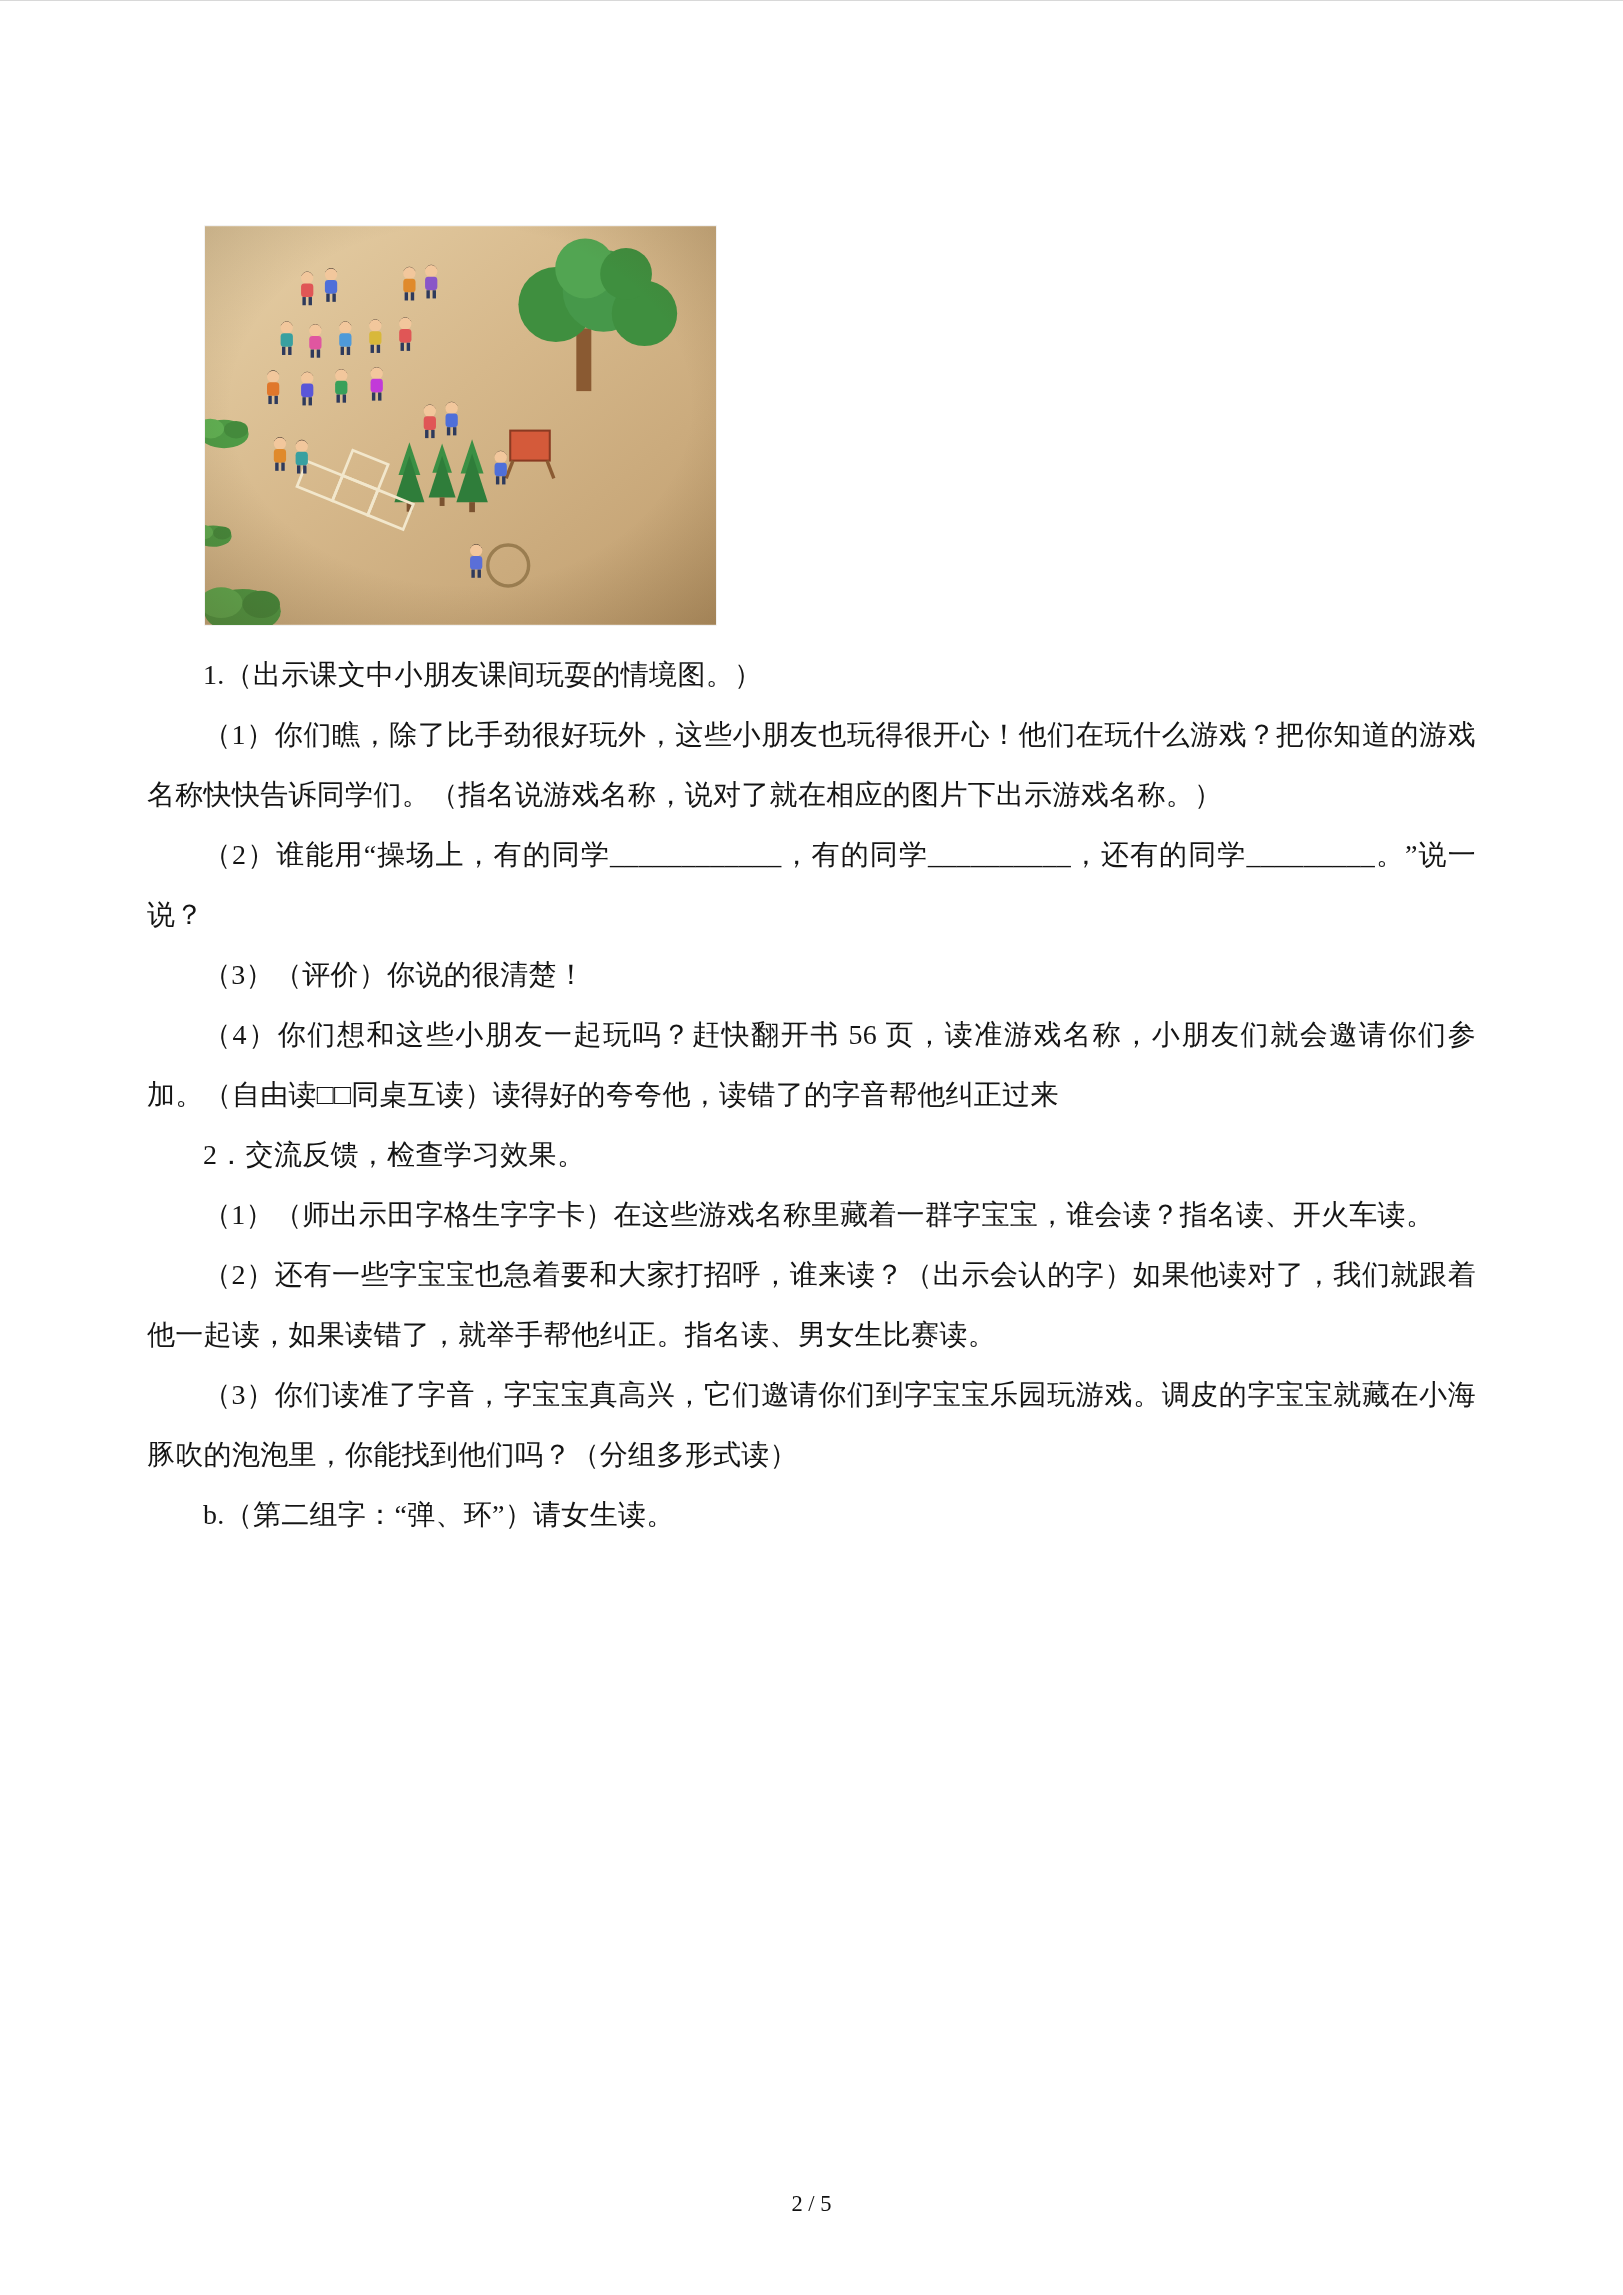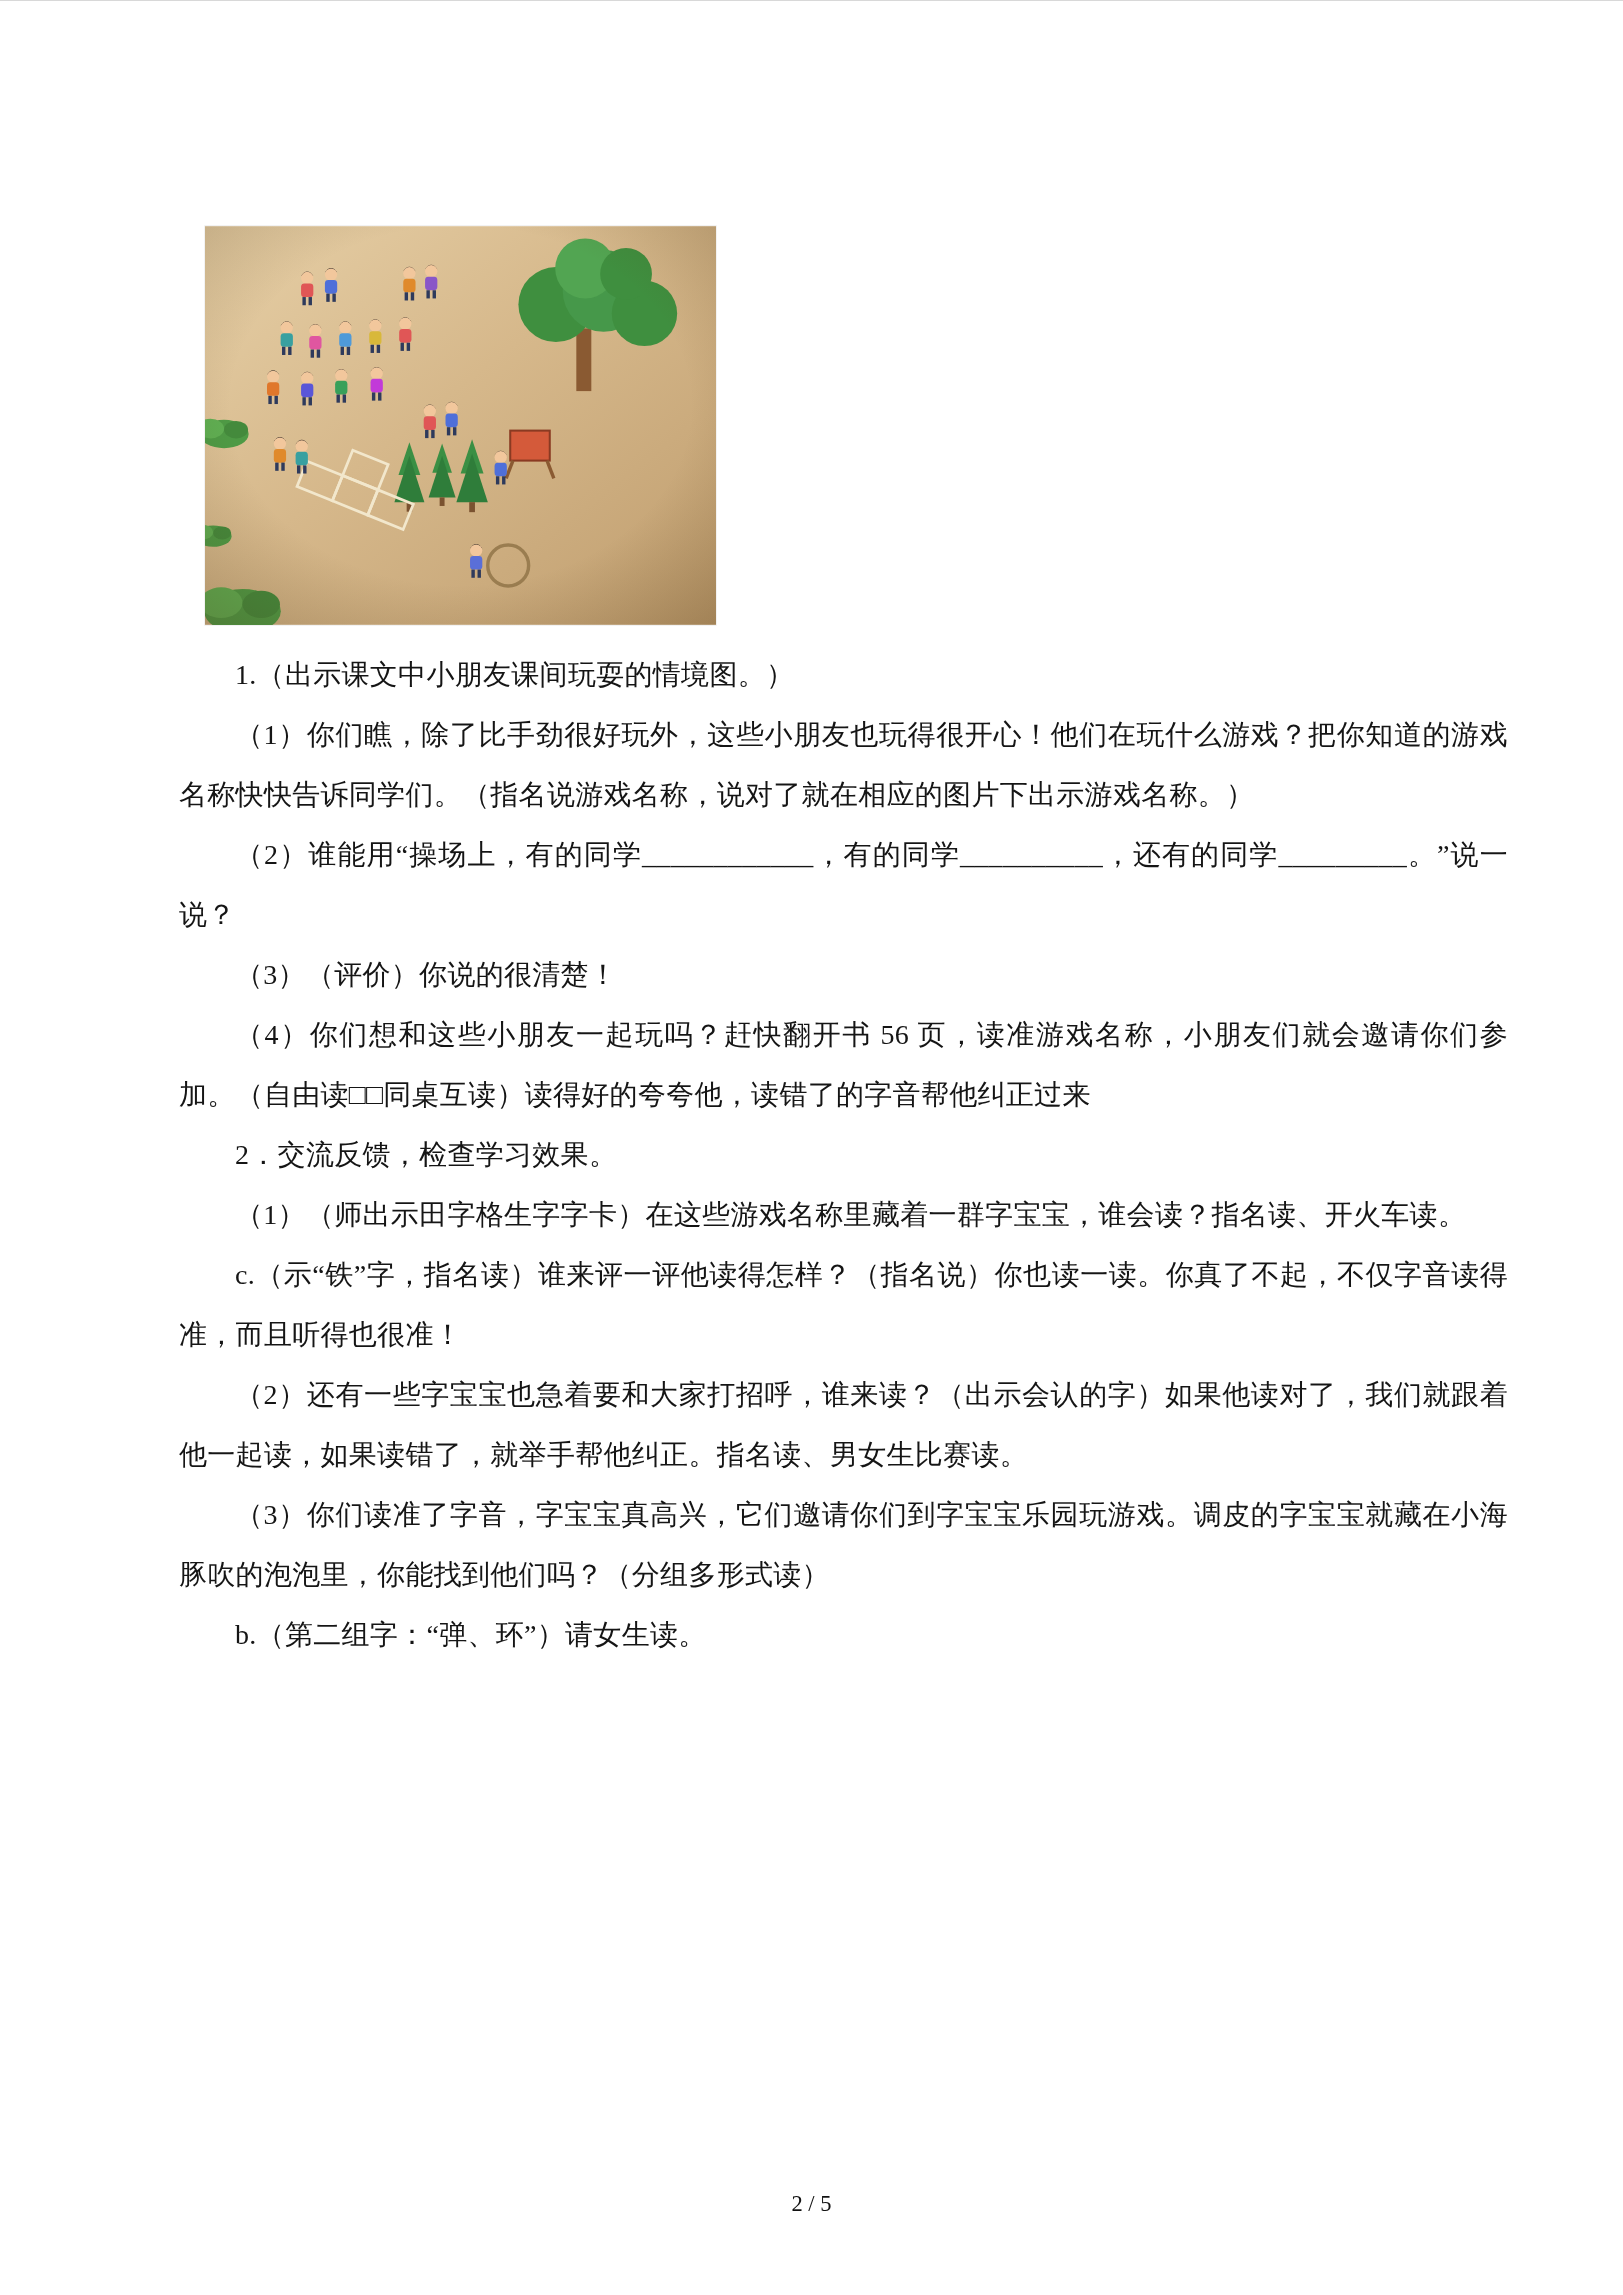--- a/index.html
+++ b/index.html
@@ -32,21 +32,20 @@
   .figure-wrap svg { display: block; }
   .text-block {
     position: absolute;
     left: 147px;
     top: 644px;
     width: 1329px;
     font-size: 28px;
     line-height: 60px;
     text-align: justify;
     letter-spacing: 0.3px;
-    margin-left: 32px;
   }
   .para {
     margin: 0;
     text-indent: 2em;
   }
   .footer {
     position: absolute;
     top: 2190px;
     left: 0;
     width: 100%;
@@ -157,21 +156,20 @@
   </div>
 
   <div class="text-block">
     <p class="para">1.（出示课文中小朋友课间玩耍的情境图。）</p>
     <p class="para">（1）你们瞧，除了比手劲很好玩外，这些小朋友也玩得很开心！他们在玩什么游戏？把你知道的游戏名称快快告诉同学们。（指名说游戏名称，说对了就在相应的图片下出示游戏名称。）</p>
     <p class="para">（2）谁能用“操场上，有的同学____________，有的同学__________，还有的同学_________。”说一说？</p>
     <p class="para">（3）（评价）你说的很清楚！</p>
     <p class="para">（4）你们想和这些小朋友一起玩吗？赶快翻开书 56 页，读准游戏名称，小朋友们就会邀请你们参加。（自由读□□同桌互读）读得好的夸夸他，读错了的字音帮他纠正过来</p>
     <p class="para">2．交流反馈，检查学习效果。</p>
     <p class="para">（1）（师出示田字格生字字卡）在这些游戏名称里藏着一群字宝宝，谁会读？指名读、开火车读。</p>
-    <p class="para">c.（示“铁”字，指名读）谁来评一评他读得怎样？（指名说）你也读一读。你真了不起，不仅字音读得准，而且听得也很准！</p>
     <p class="para">（2）还有一些字宝宝也急着要和大家打招呼，谁来读？（出示会认的字）如果他读对了，我们就跟着他一起读，如果读错了，就举手帮他纠正。指名读、男女生比赛读。</p>
     <p class="para">（3）你们读准了字音，字宝宝真高兴，它们邀请你们到字宝宝乐园玩游戏。调皮的字宝宝就藏在小海豚吹的泡泡里，你能找到他们吗？（分组多形式读）</p>
     <p class="para">b.（第二组字：“弹、环”）请女生读。</p>
   </div>
 
   <div class="footer">2 / 5</div>
 
 </div>
 
 

